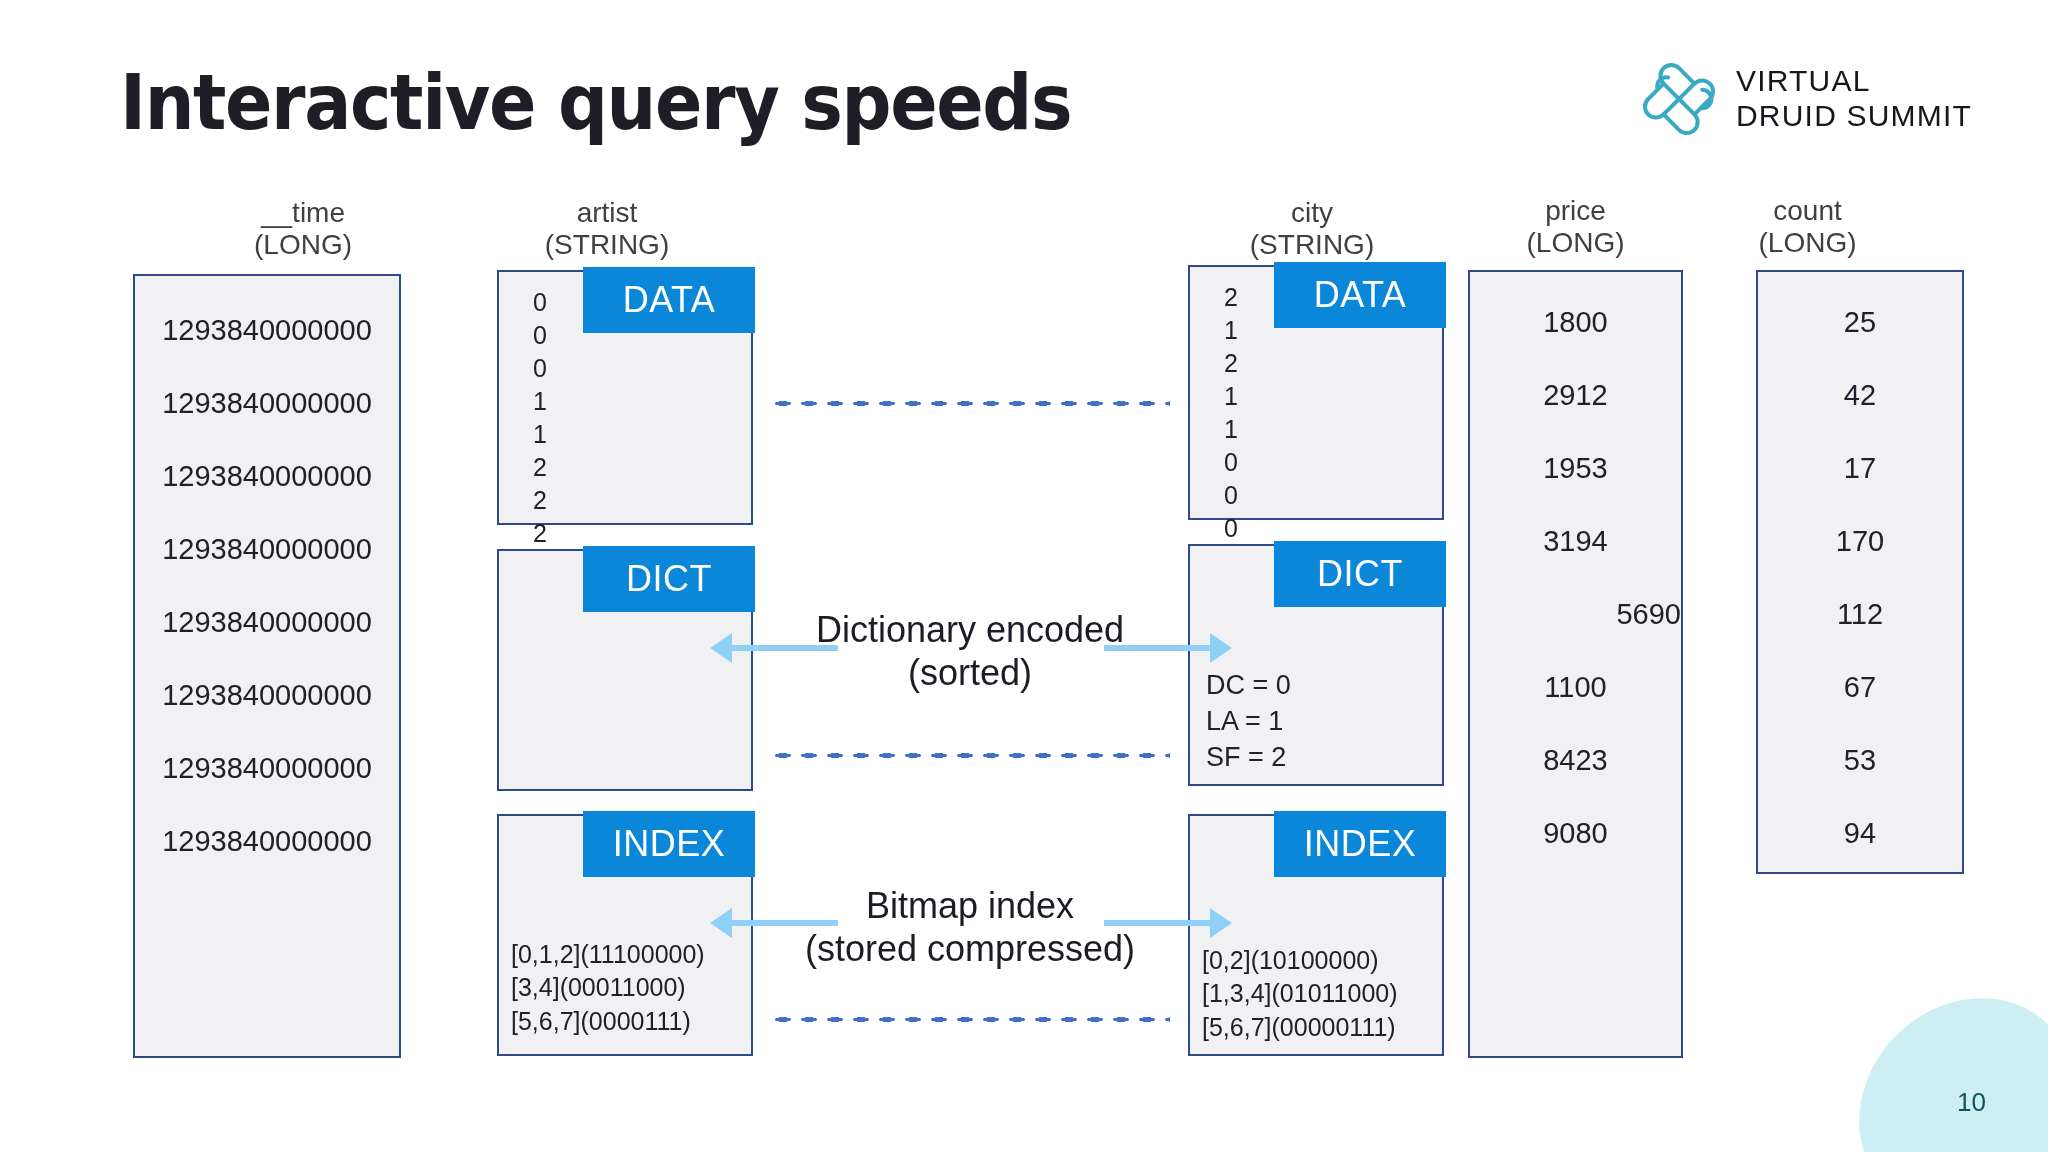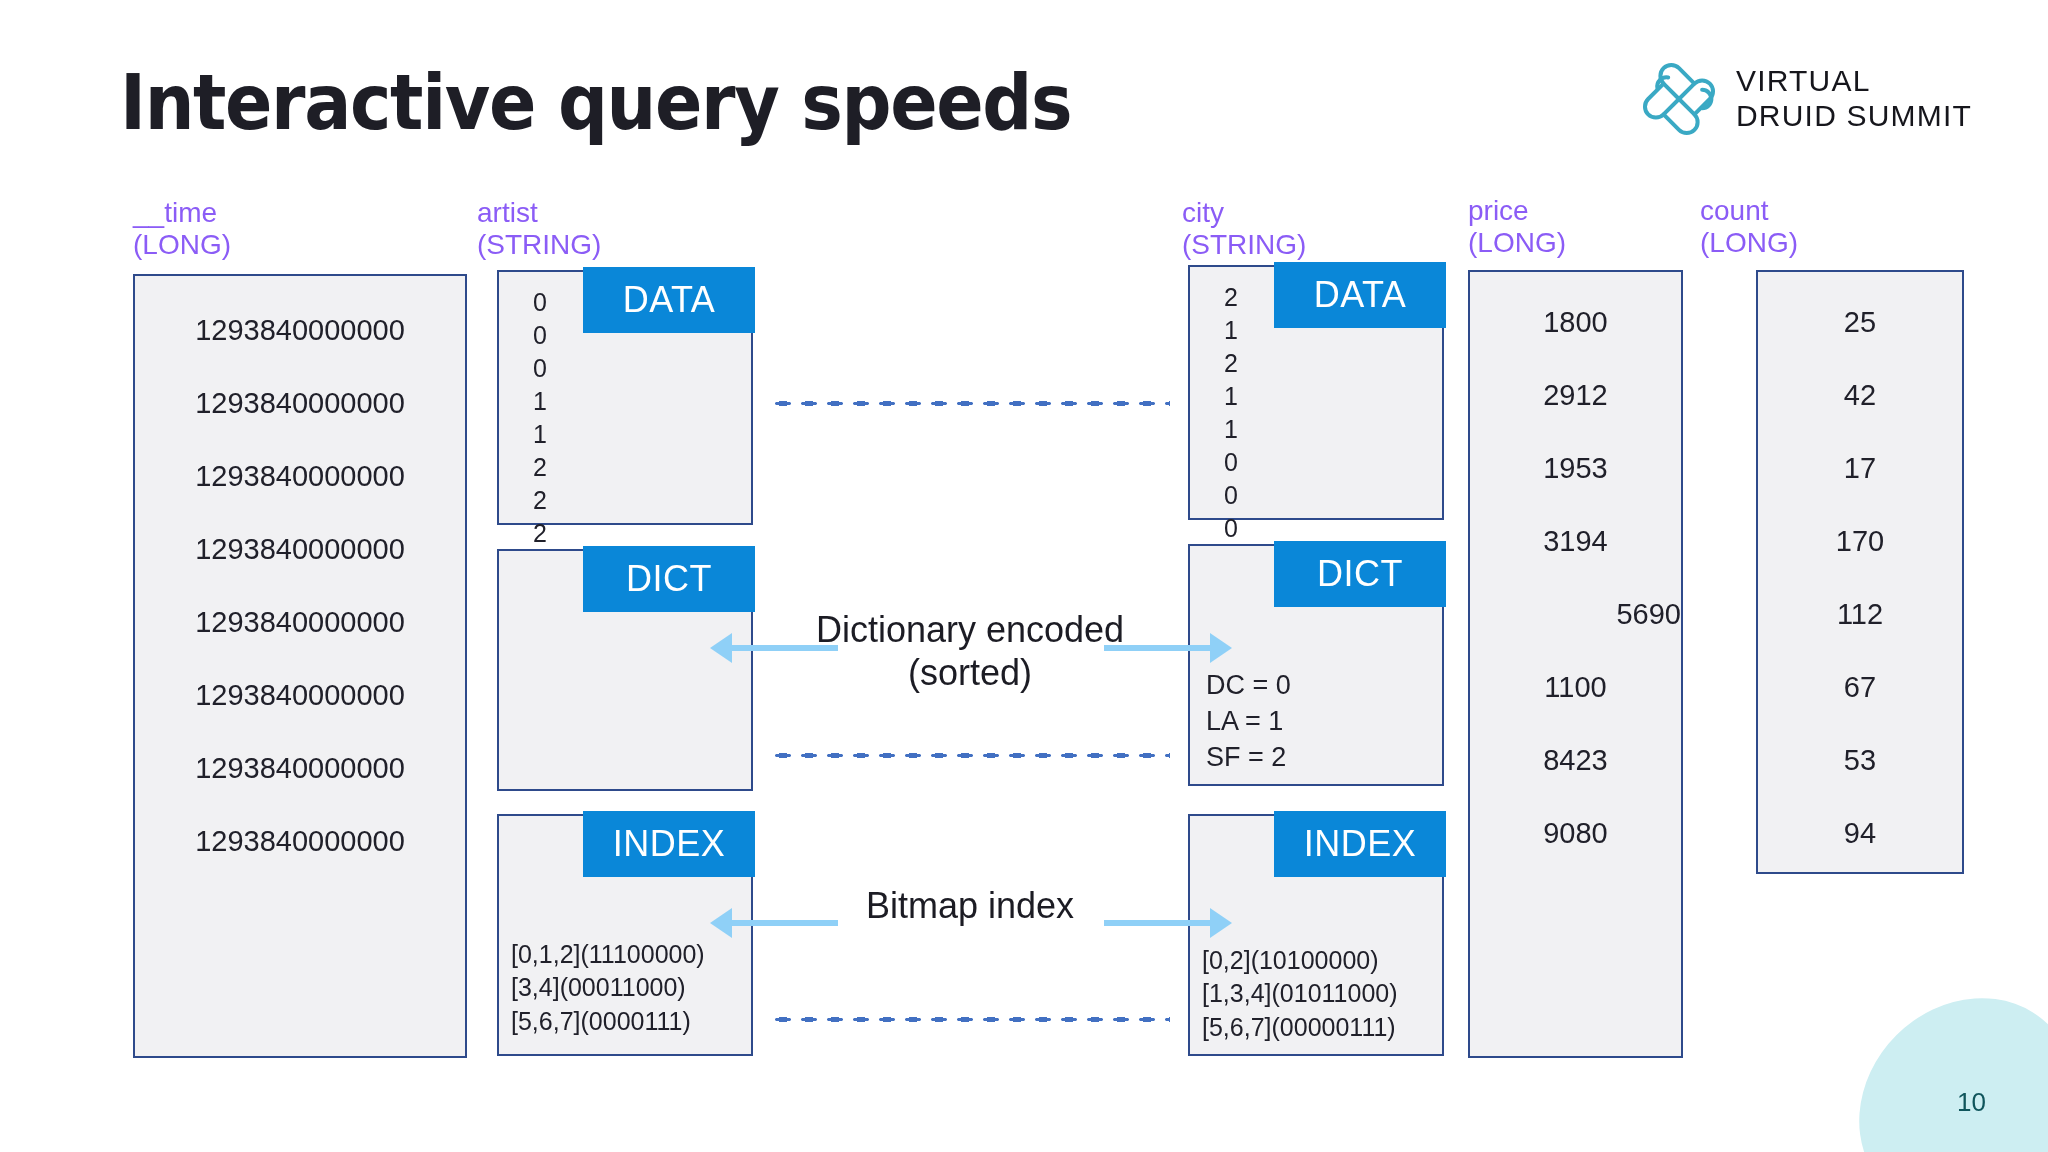--- a/index.html
+++ b/index.html
@@ -47,24 +47,24 @@
     line-height: 1.16;
     font-size: 30px;
     letter-spacing: 1.2px;
     color: #16161c;
     font-weight: 400;
   }
 
   
   .col-header {
     position: absolute;
-    text-align: left;
+    text-align: center;
     font-size: 28px;
     line-height: 1.16;
-    color: #8b5cf6;
+    color: #404040;
     white-space: nowrap;
   }
   .col-header .t2 { display: block; }
 
   
   .frame {
     position: absolute;
     background: #f1f1f3;
     border: 2px solid #2e4a8b;
     box-sizing: border-box;
@@ -221,21 +221,21 @@
 </div>
 <div class="col-header" style="left:1468px; top:195px; width:215px;">
   <span>price</span>
   <span class="t2">(LONG)</span>
 </div>
 <div class="col-header" style="left:1700px; top:195px; width:215px;">
   <span>count</span>
   <span class="t2">(LONG)</span>
 </div>
 
-<div class="frame plain-col" style="left:133px; top:274px; width:334px; height:784px;">
+<div class="frame plain-col" style="left:133px; top:274px; width:268px; height:784px;">
   <div class="cell" style="margin-top:10px;">1293840000000</div>
   <div class="cell" style="margin-top:40px;">1293840000000</div>
   <div class="cell" style="margin-top:40px;">1293840000000</div>
   <div class="cell" style="margin-top:40px;">1293840000000</div>
   <div class="cell" style="margin-top:40px;">1293840000000</div>
   <div class="cell" style="margin-top:40px;">1293840000000</div>
   <div class="cell" style="margin-top:40px;">1293840000000</div>
   <div class="cell" style="margin-top:40px;">1293840000000</div>
 </div>
 
@@ -333,18 +333,19 @@
 
 <div class="mid-label" style="left:770px; top:608px; width:400px;">
   <div>Dictionary encoded</div>
   <div>(sorted)</div>
 </div>
 <div class="arrow-left" style="left:730px; top:645px; width:108px;"></div>
 <div class="arrow-right" style="left:1104px; top:645px; width:108px;"></div>
 
 <div class="mid-label" style="left:760px; top:884px; width:420px;">
   <div>Bitmap index</div>
+  <div>(stored compressed)</div>
 </div>
 <div class="arrow-left" style="left:730px; top:920px; width:108px;"></div>
 <div class="arrow-right" style="left:1104px; top:920px; width:108px;"></div>
 
 <div id="page-blob"></div>
 <div id="page-number">10</div>
 
 </body></html>

